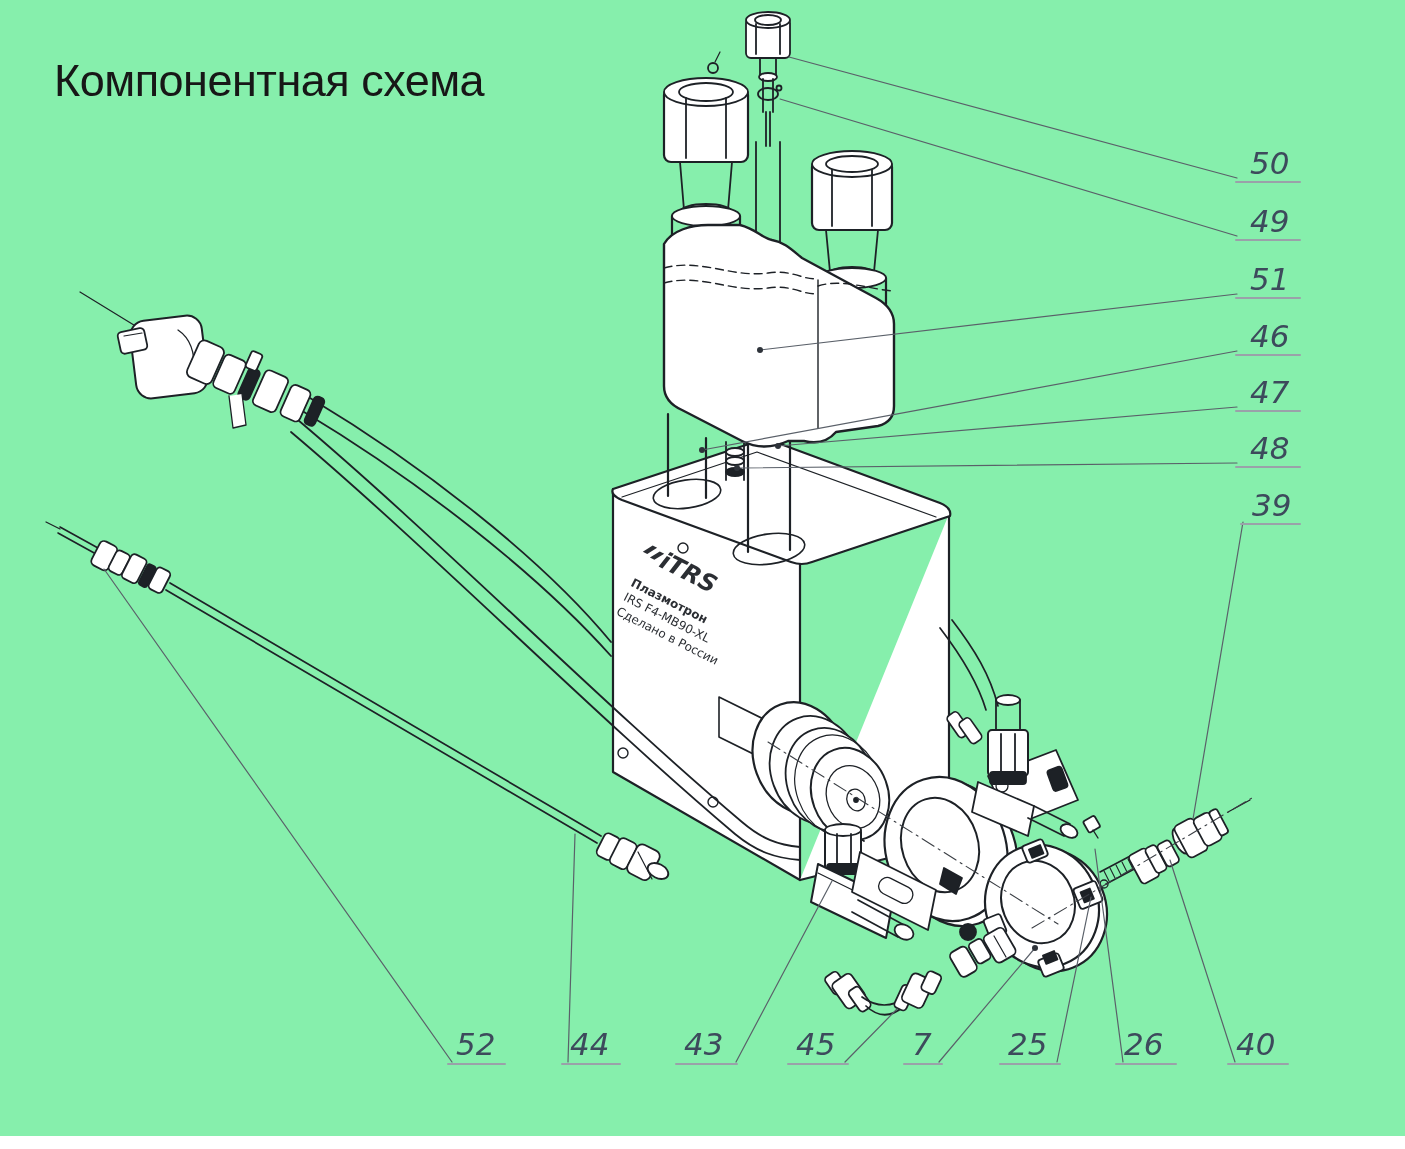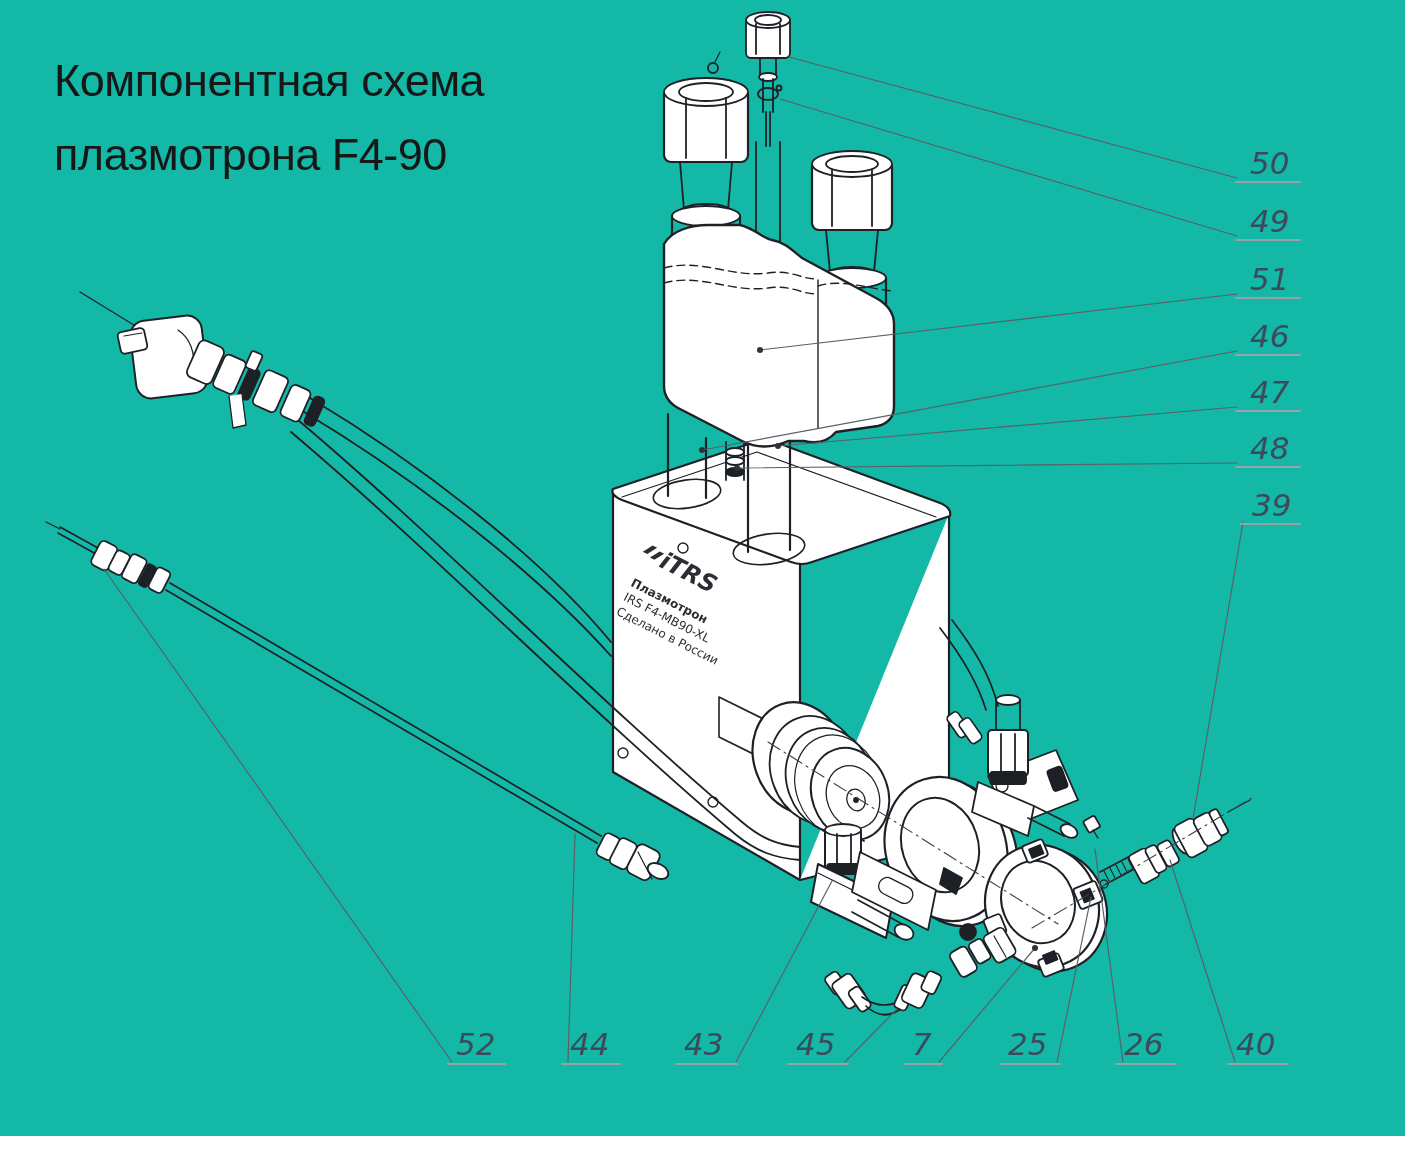--- a/index.html
+++ b/index.html
@@ -1,31 +1,30 @@
 <!DOCTYPE html>
 <html><head>
 <meta charset="utf-8">
 <style>
   html,body{margin:0;padding:0;background:#fff;}
-  .canvas{position:relative;width:1405px;height:1136px;background:#14b8a6;overflow:hidden;
+  .canvas{position:relative;width:1405px;height:1136px;background:#86efac;overflow:hidden;
           font-family:"Liberation Sans",sans-serif;}
   .title{position:absolute;left:54px;top:44px;font-size:45px;line-height:74px;
          color:#171717;letter-spacing:-0.5px;font-weight:400;}
   svg{position:absolute;left:0;top:0;}
   .lbl{font-family:"DejaVu Sans",sans-serif;font-style:italic;font-size:31px;fill:#3d4a5c;}
   .devtxt{font-family:"DejaVu Sans",sans-serif;fill:#2b2e33;}
 </style>
 </head>
 <body>
 
 <div class="canvas">
 
   <div class="title">
     <div>Компонентная схема</div>
-    <div>плазмотрона F4-90</div>
   </div>
 
   <svg width="1405" height="1149" viewBox="0 0 1405 1149">
     <g stroke="#1d2126" fill="none" stroke-width="1.8" stroke-linejoin="round" stroke-linecap="round">
 
       <g>
         <line x1="756" y1="142" x2="756" y2="300"></line>
           <line x1="780" y1="142" x2="780" y2="300"></line>
         <rect x="746" y="18" width="44" height="40" rx="5" fill="#fff"></rect>
         <ellipse cx="768" cy="20" rx="22" ry="8" fill="#fff"></ellipse>

